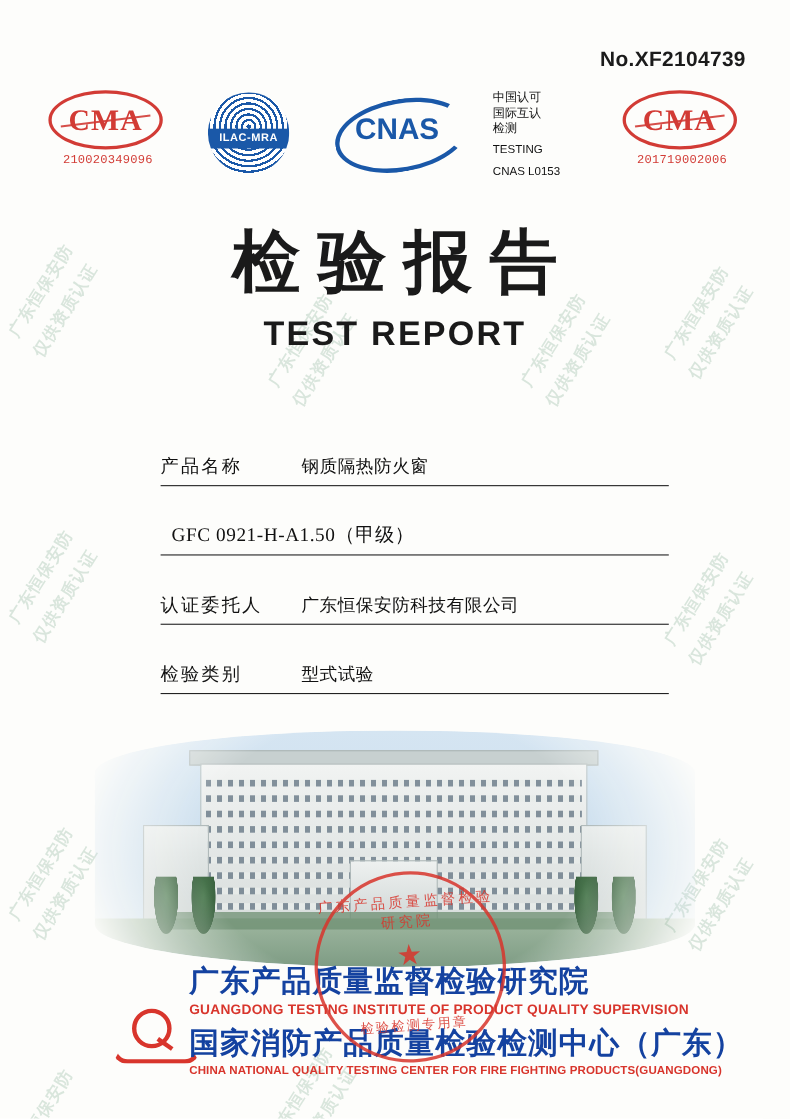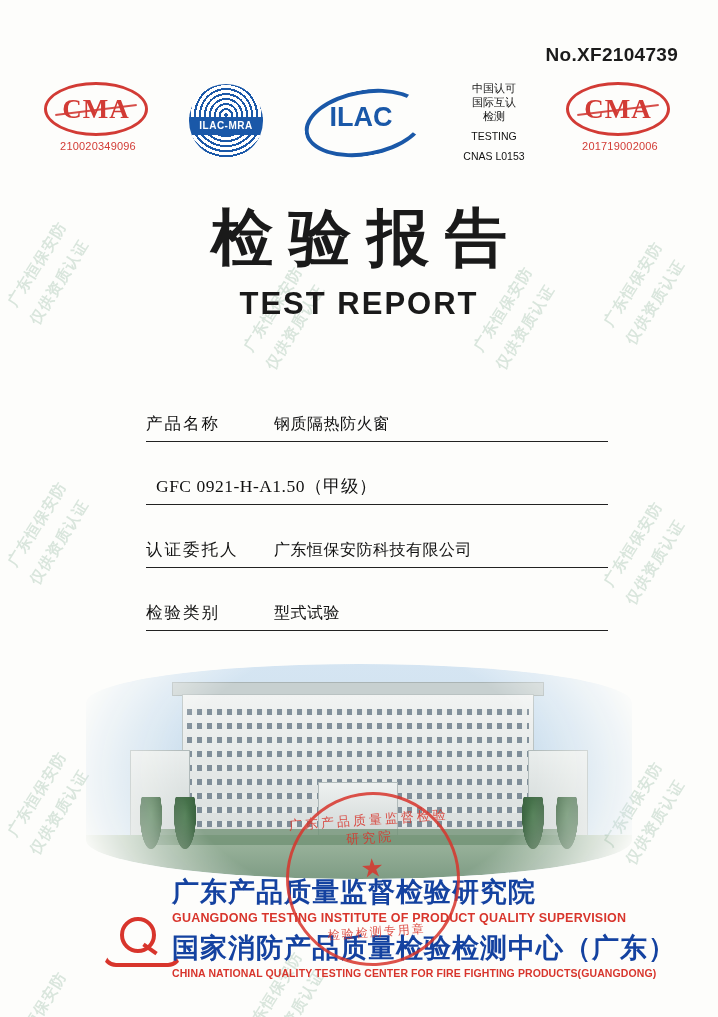--- a/index.html
+++ b/index.html
@@ -103,21 +103,21 @@
     top: 50%;
     height: 2px;
     background: #d23b35;
     transform: rotate(-7deg);
     opacity: 0.9;
   }
   .cma-code {
     margin-top: 4px;
     font-size: 11px;
     color: #d23b35;
-    font-family: Liberation Sans, sans-serif;
+    font-family: Liberation Mono, monospace;
     letter-spacing: 0.2px;
   }
 
   
   .ilac {
     width: 96px;
     padding-top: 2px;
   }
   .ilac-circle {
     width: 74px;
@@ -181,21 +181,21 @@
     font-weight: bold;
     font-size: 27px;
     color: #1a58a8;
     letter-spacing: 0px;
   }
 
   
   .cnas-cn {
     width: 92px;
     padding-top: 0px;
-    text-align: center;
+    text-align: left;
     font-family: "DejaVu Sans", sans-serif;
     font-size: 11px;
     line-height: 1.25;
     color: #111;
   }
   .cnas-cn .en {
     font-family: "Liberation Sans", sans-serif;
     font-size: 10.5px;
     margin-top: 7px;
   }
@@ -551,21 +551,21 @@
       <div class="ilac-circle">
         <div class="ilac-band">
           <span>ILAC-MRA</span>
         </div>
       </div>
     </div>
 
     <div class="logo-block cnas">
       <div class="cnas-inner">
         <div class="cnas-swoosh"></div>
-        <div class="cnas-text">ILAC</div>
+        <div class="cnas-text">CNAS</div>
       </div>
     </div>
 
     <div class="logo-block cnas-cn">
       <div>中国认可</div>
       <div>国际互认</div>
       <div>检测</div>
       <div class="en">TESTING</div>
       <div class="en">CNAS L0153</div>
     </div>

